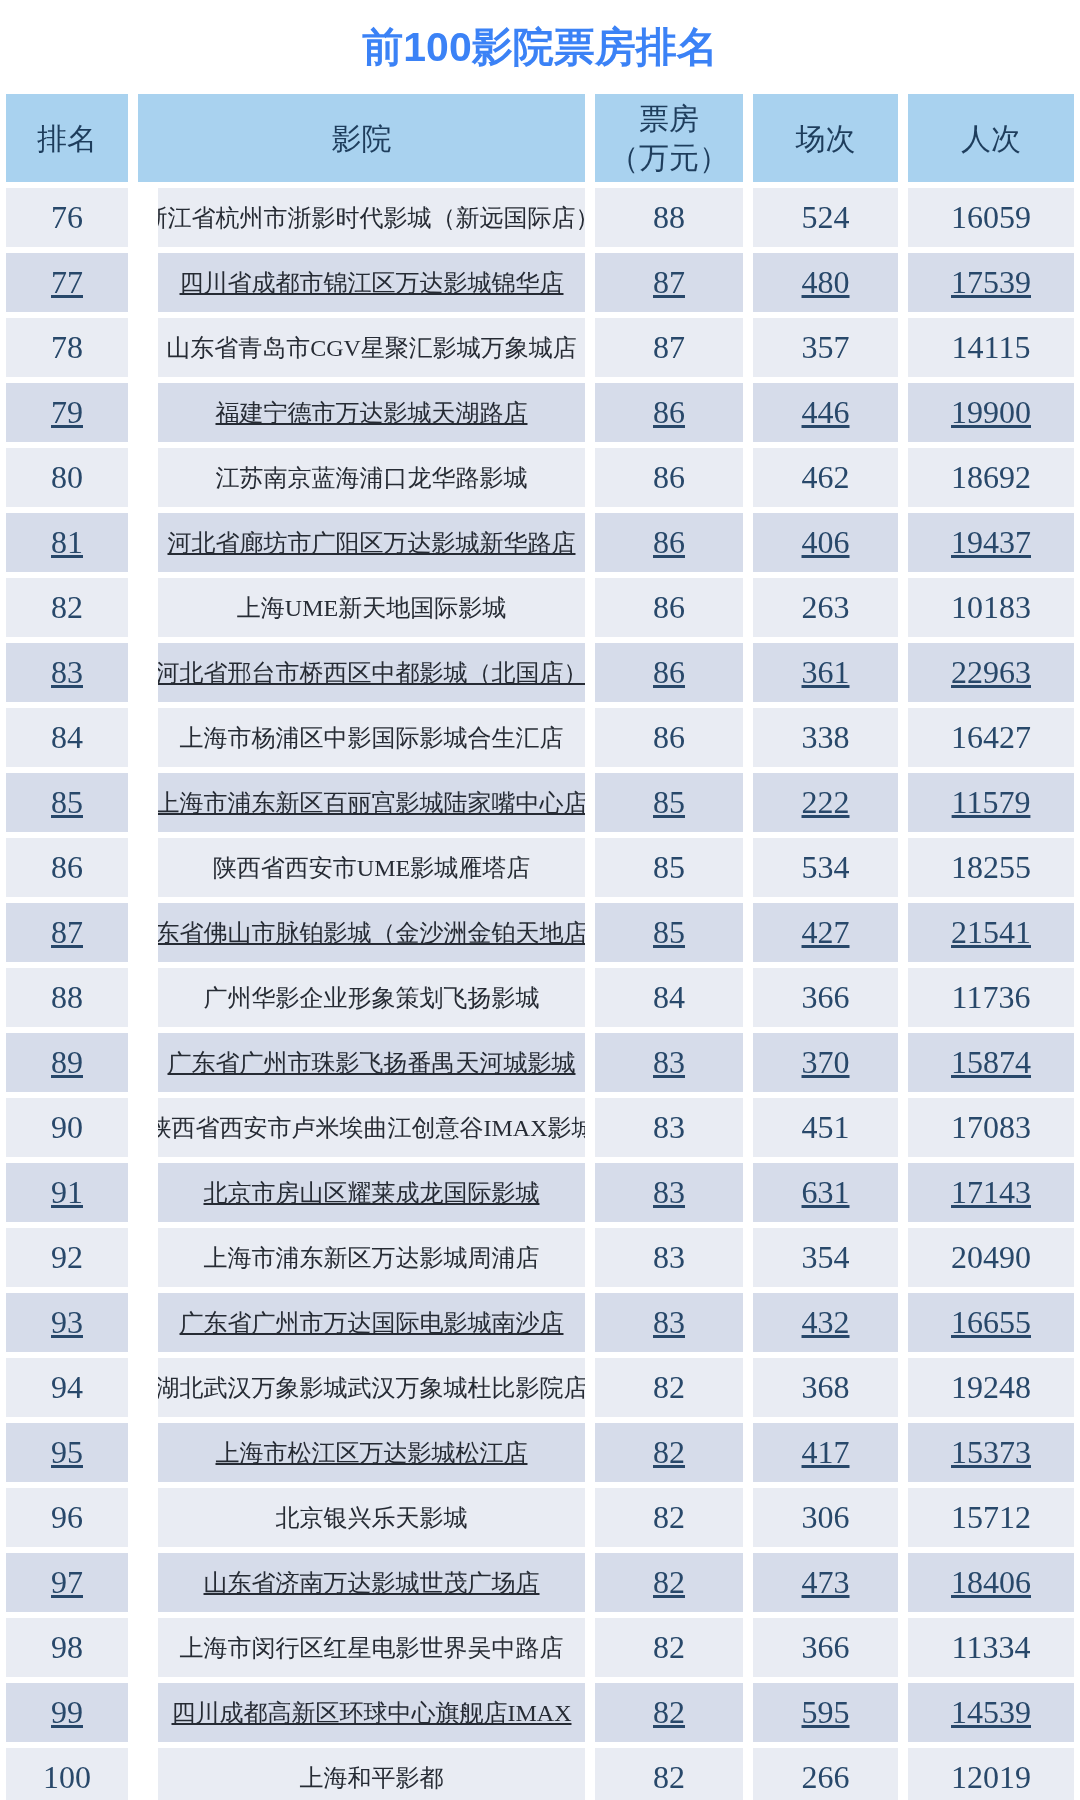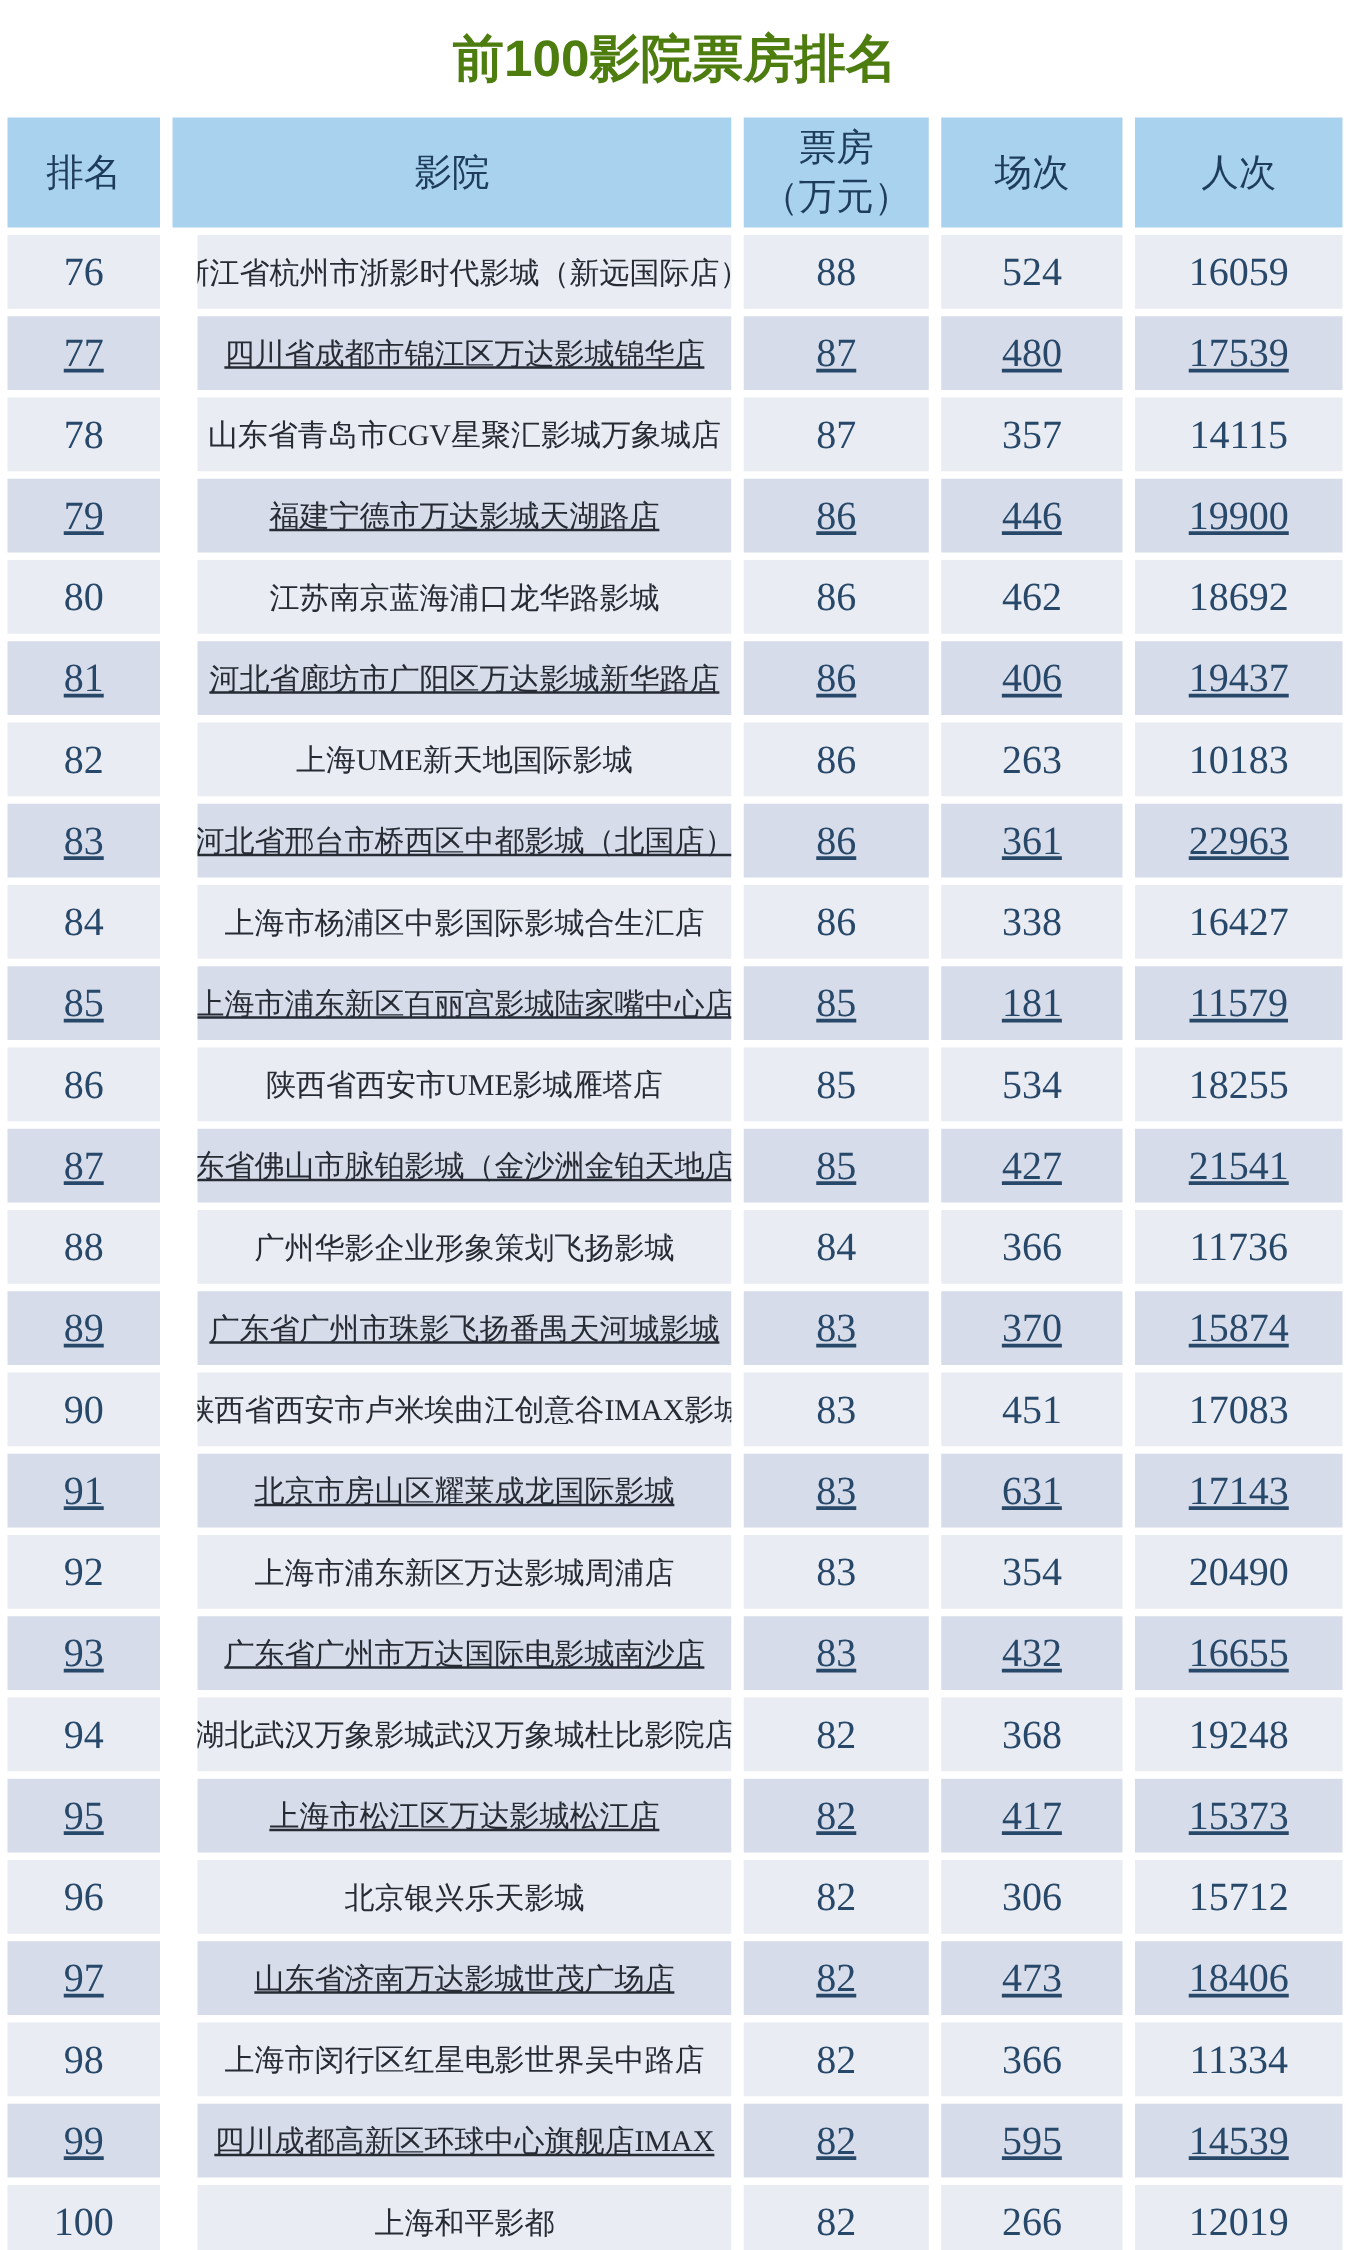--- a/index.html
+++ b/index.html
@@ -11,21 +11,21 @@
   }
   .title{
     box-sizing:border-box;
     height:78px;
     padding-top:24px;
     text-align:center;
     font-family:"Liberation Sans","DejaVu Sans",sans-serif;
     font-weight:bold;
     font-size:41px;
     line-height:46px;
-    color:#4d7c0f;
+    color:#3b82f6;
   }
   .grid{
     display:grid;
     grid-template-columns:122px 447px 148px 145px 166px;
     column-gap:10px;
     row-gap:6px;
     padding:16px 6px;
   }
   .cell{
     display:flex;
@@ -74,21 +74,21 @@
 
 <div class="trow"><div class="cell rcell light c-rank">76</div><div class="cell rcell light c-name">浙江省杭州市浙影时代影城（新远国际店）</div><div class="cell rcell light c-num">88</div><div class="cell rcell light c-num">524</div><div class="cell rcell light c-num">16059</div></div>
     <div class="trow"><div class="cell rcell dark c-rank">77</div><div class="cell rcell dark c-name">四川省成都市锦江区万达影城锦华店</div><div class="cell rcell dark c-num">87</div><div class="cell rcell dark c-num">480</div><div class="cell rcell dark c-num">17539</div></div>
     <div class="trow"><div class="cell rcell light c-rank">78</div><div class="cell rcell light c-name">山东省青岛市CGV星聚汇影城万象城店</div><div class="cell rcell light c-num">87</div><div class="cell rcell light c-num">357</div><div class="cell rcell light c-num">14115</div></div>
     <div class="trow"><div class="cell rcell dark c-rank">79</div><div class="cell rcell dark c-name">福建宁德市万达影城天湖路店</div><div class="cell rcell dark c-num">86</div><div class="cell rcell dark c-num">446</div><div class="cell rcell dark c-num">19900</div></div>
     <div class="trow"><div class="cell rcell light c-rank">80</div><div class="cell rcell light c-name">江苏南京蓝海浦口龙华路影城</div><div class="cell rcell light c-num">86</div><div class="cell rcell light c-num">462</div><div class="cell rcell light c-num">18692</div></div>
     <div class="trow"><div class="cell rcell dark c-rank">81</div><div class="cell rcell dark c-name">河北省廊坊市广阳区万达影城新华路店</div><div class="cell rcell dark c-num">86</div><div class="cell rcell dark c-num">406</div><div class="cell rcell dark c-num">19437</div></div>
     <div class="trow"><div class="cell rcell light c-rank">82</div><div class="cell rcell light c-name">上海UME新天地国际影城</div><div class="cell rcell light c-num">86</div><div class="cell rcell light c-num">263</div><div class="cell rcell light c-num">10183</div></div>
     <div class="trow"><div class="cell rcell dark c-rank">83</div><div class="cell rcell dark c-name">河北省邢台市桥西区中都影城（北国店）</div><div class="cell rcell dark c-num">86</div><div class="cell rcell dark c-num">361</div><div class="cell rcell dark c-num">22963</div></div>
     <div class="trow"><div class="cell rcell light c-rank">84</div><div class="cell rcell light c-name">上海市杨浦区中影国际影城合生汇店</div><div class="cell rcell light c-num">86</div><div class="cell rcell light c-num">338</div><div class="cell rcell light c-num">16427</div></div>
-    <div class="trow"><div class="cell rcell dark c-rank">85</div><div class="cell rcell dark c-name">上海市浦东新区百丽宫影城陆家嘴中心店</div><div class="cell rcell dark c-num">85</div><div class="cell rcell dark c-num">181</div><div class="cell rcell dark c-num">11579</div></div>
+    <div class="trow"><div class="cell rcell dark c-rank">85</div><div class="cell rcell dark c-name">上海市浦东新区百丽宫影城陆家嘴中心店</div><div class="cell rcell dark c-num">85</div><div class="cell rcell dark c-num">222</div><div class="cell rcell dark c-num">11579</div></div>
     <div class="trow"><div class="cell rcell light c-rank">86</div><div class="cell rcell light c-name">陕西省西安市UME影城雁塔店</div><div class="cell rcell light c-num">85</div><div class="cell rcell light c-num">534</div><div class="cell rcell light c-num">18255</div></div>
     <div class="trow"><div class="cell rcell dark c-rank">87</div><div class="cell rcell dark c-name">广东省佛山市脉铂影城（金沙洲金铂天地店）</div><div class="cell rcell dark c-num">85</div><div class="cell rcell dark c-num">427</div><div class="cell rcell dark c-num">21541</div></div>
     <div class="trow"><div class="cell rcell light c-rank">88</div><div class="cell rcell light c-name">广州华影企业形象策划飞扬影城</div><div class="cell rcell light c-num">84</div><div class="cell rcell light c-num">366</div><div class="cell rcell light c-num">11736</div></div>
     <div class="trow"><div class="cell rcell dark c-rank">89</div><div class="cell rcell dark c-name">广东省广州市珠影飞扬番禺天河城影城</div><div class="cell rcell dark c-num">83</div><div class="cell rcell dark c-num">370</div><div class="cell rcell dark c-num">15874</div></div>
     <div class="trow"><div class="cell rcell light c-rank">90</div><div class="cell rcell light c-name">陕西省西安市卢米埃曲江创意谷IMAX影城</div><div class="cell rcell light c-num">83</div><div class="cell rcell light c-num">451</div><div class="cell rcell light c-num">17083</div></div>
     <div class="trow"><div class="cell rcell dark c-rank">91</div><div class="cell rcell dark c-name">北京市房山区耀莱成龙国际影城</div><div class="cell rcell dark c-num">83</div><div class="cell rcell dark c-num">631</div><div class="cell rcell dark c-num">17143</div></div>
     <div class="trow"><div class="cell rcell light c-rank">92</div><div class="cell rcell light c-name">上海市浦东新区万达影城周浦店</div><div class="cell rcell light c-num">83</div><div class="cell rcell light c-num">354</div><div class="cell rcell light c-num">20490</div></div>
     <div class="trow"><div class="cell rcell dark c-rank">93</div><div class="cell rcell dark c-name">广东省广州市万达国际电影城南沙店</div><div class="cell rcell dark c-num">83</div><div class="cell rcell dark c-num">432</div><div class="cell rcell dark c-num">16655</div></div>
     <div class="trow"><div class="cell rcell light c-rank">94</div><div class="cell rcell light c-name">湖北武汉万象影城武汉万象城杜比影院店</div><div class="cell rcell light c-num">82</div><div class="cell rcell light c-num">368</div><div class="cell rcell light c-num">19248</div></div>
     <div class="trow"><div class="cell rcell dark c-rank">95</div><div class="cell rcell dark c-name">上海市松江区万达影城松江店</div><div class="cell rcell dark c-num">82</div><div class="cell rcell dark c-num">417</div><div class="cell rcell dark c-num">15373</div></div>

